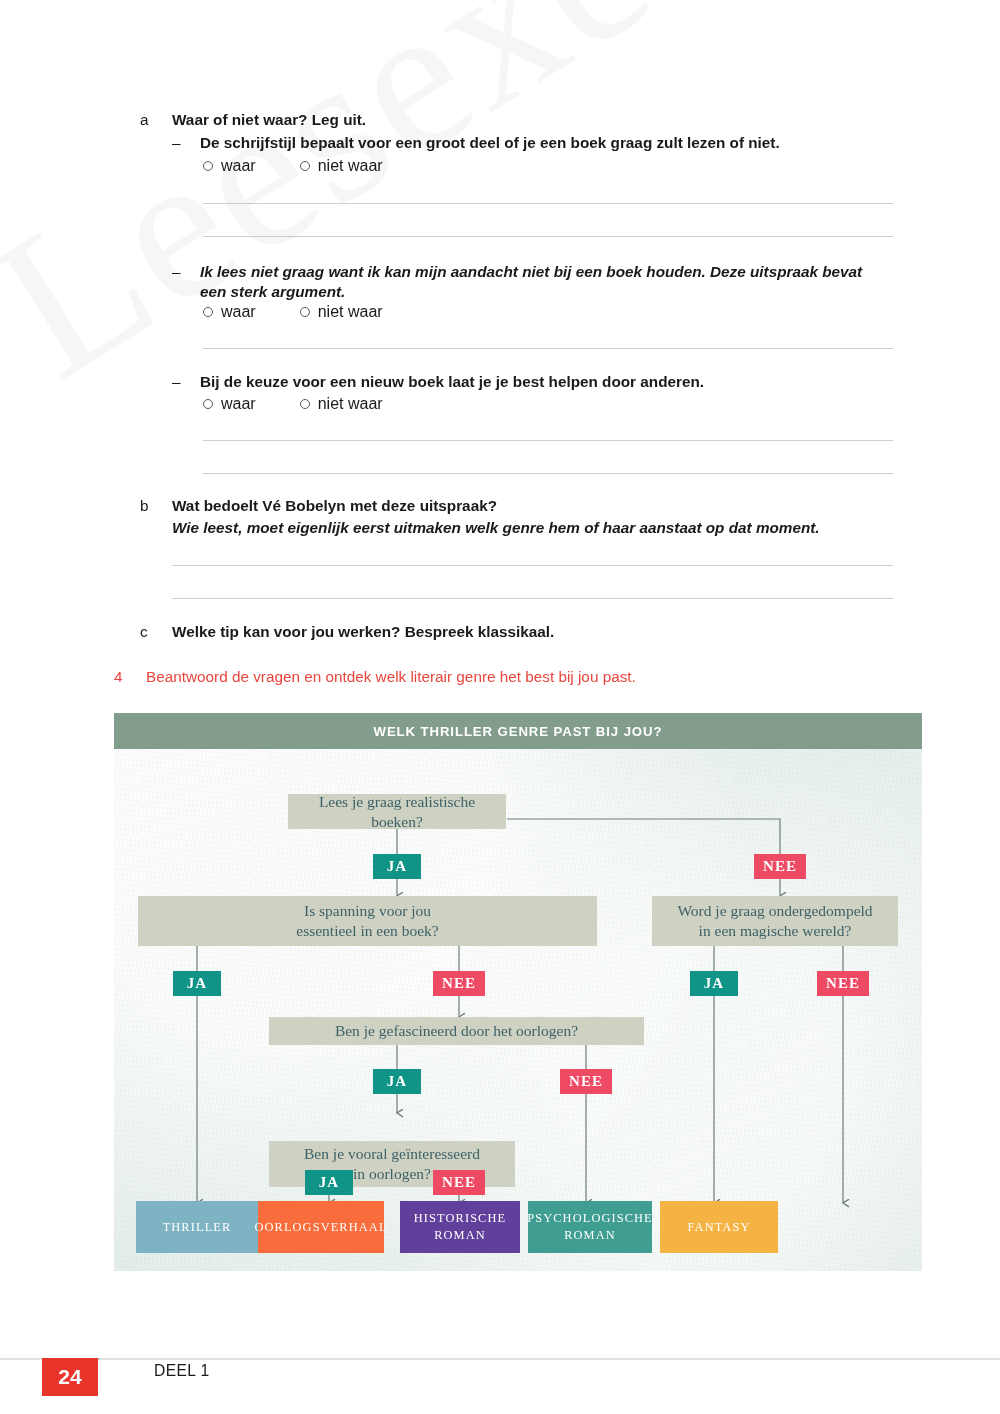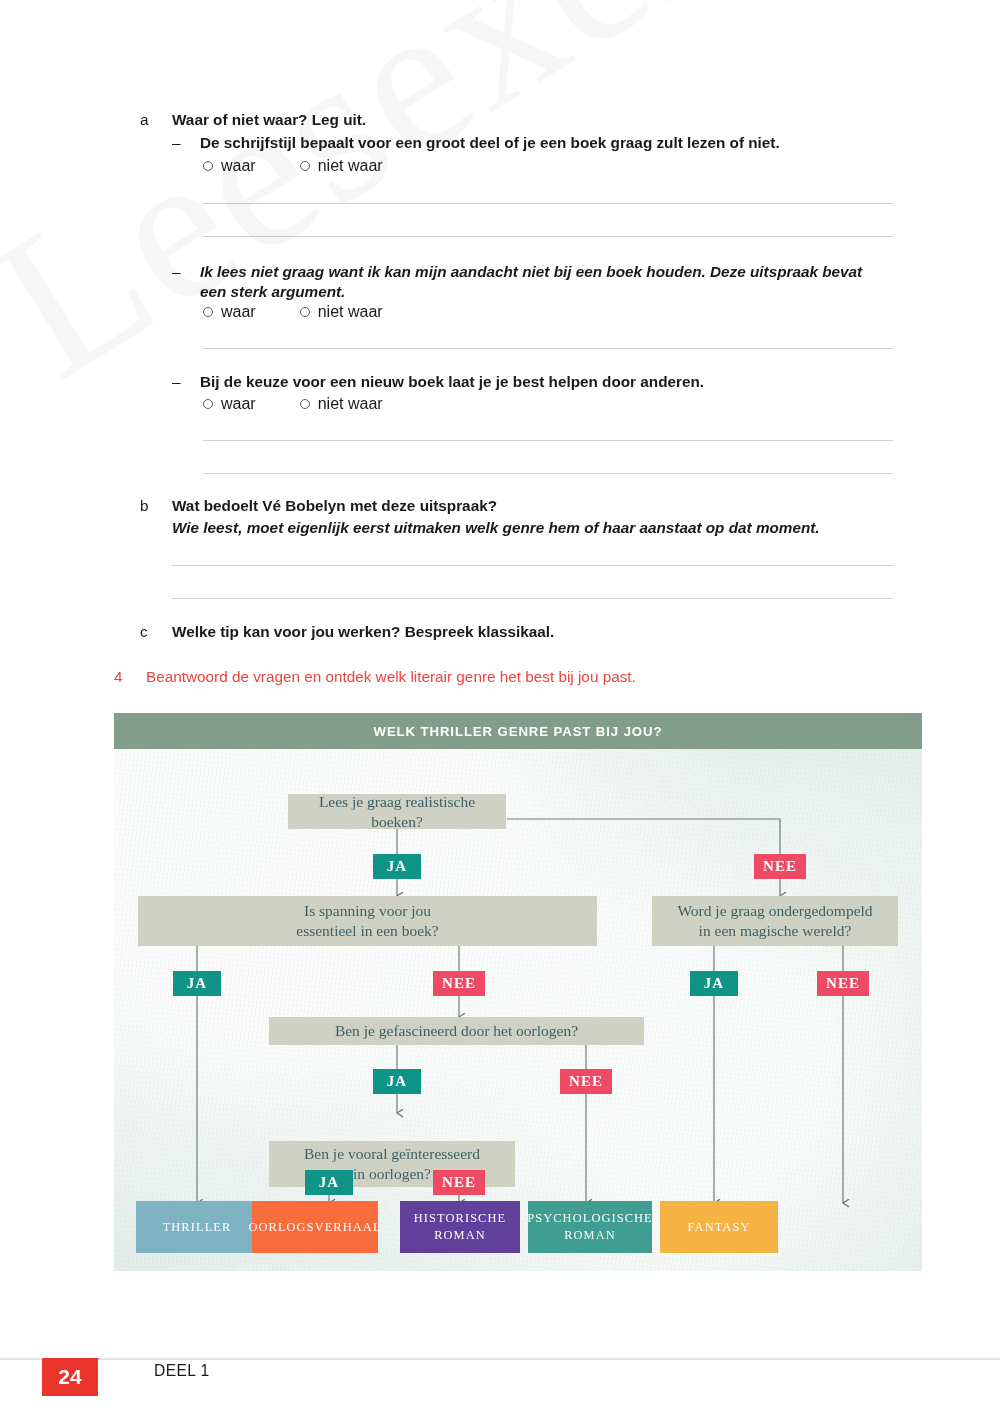--- a/index.html
+++ b/index.html
@@ -404,21 +404,21 @@
 
       <div class="badge ja" style="left:259px; top:320px;">JA</div>
       <div class="badge nee" style="left:446px; top:320px;">NEE</div>
 
       <div class="badge ja" style="left:191px; top:421px;">JA</div>
       <div class="badge nee" style="left:319px; top:421px;">NEE</div>
 
       <div class="genre" style="left:22px;  width:122px; background:#7eb3c4;">
         <span>THRILLER</span>
       </div>
-      <div class="genre" style="left:138px; width:126px; background:#f96c3c;">
+      <div class="genre" style="left:144px; width:126px; background:#f96c3c;">
         <span>OORLOGSVERHAAL</span>
       </div>
       <div class="genre" style="left:286px; width:120px; background:#60409a; flex-direction:column;">
         <span>HISTORISCHE</span>
         <span>ROMAN</span>
       </div>
       <div class="genre" style="left:414px; width:124px; background:#3f9e91; flex-direction:column;">
         <span>PSYCHOLOGISCHE</span>
         <span>ROMAN</span>
       </div>

